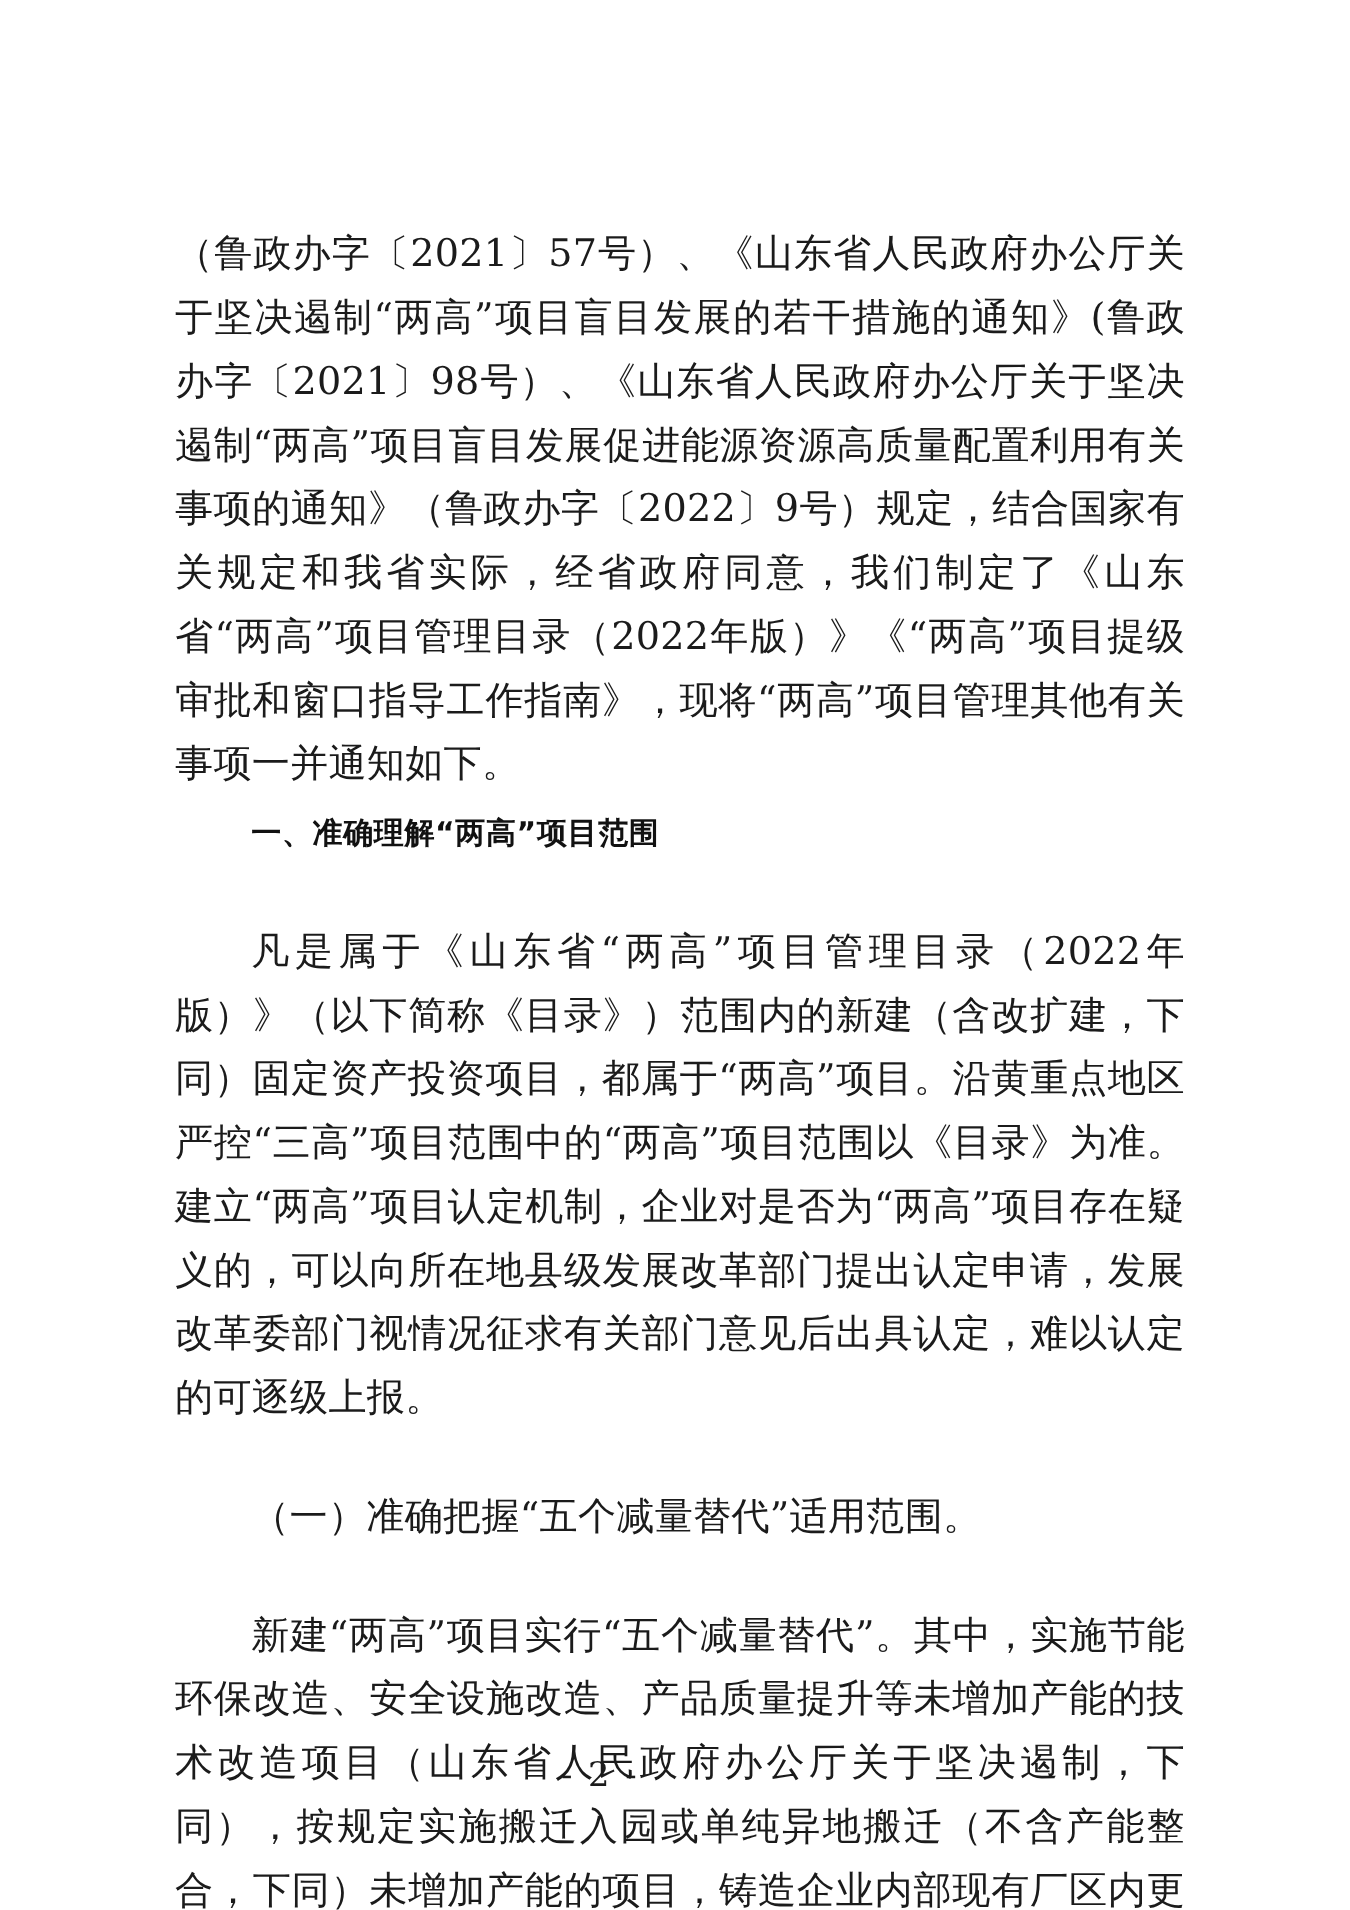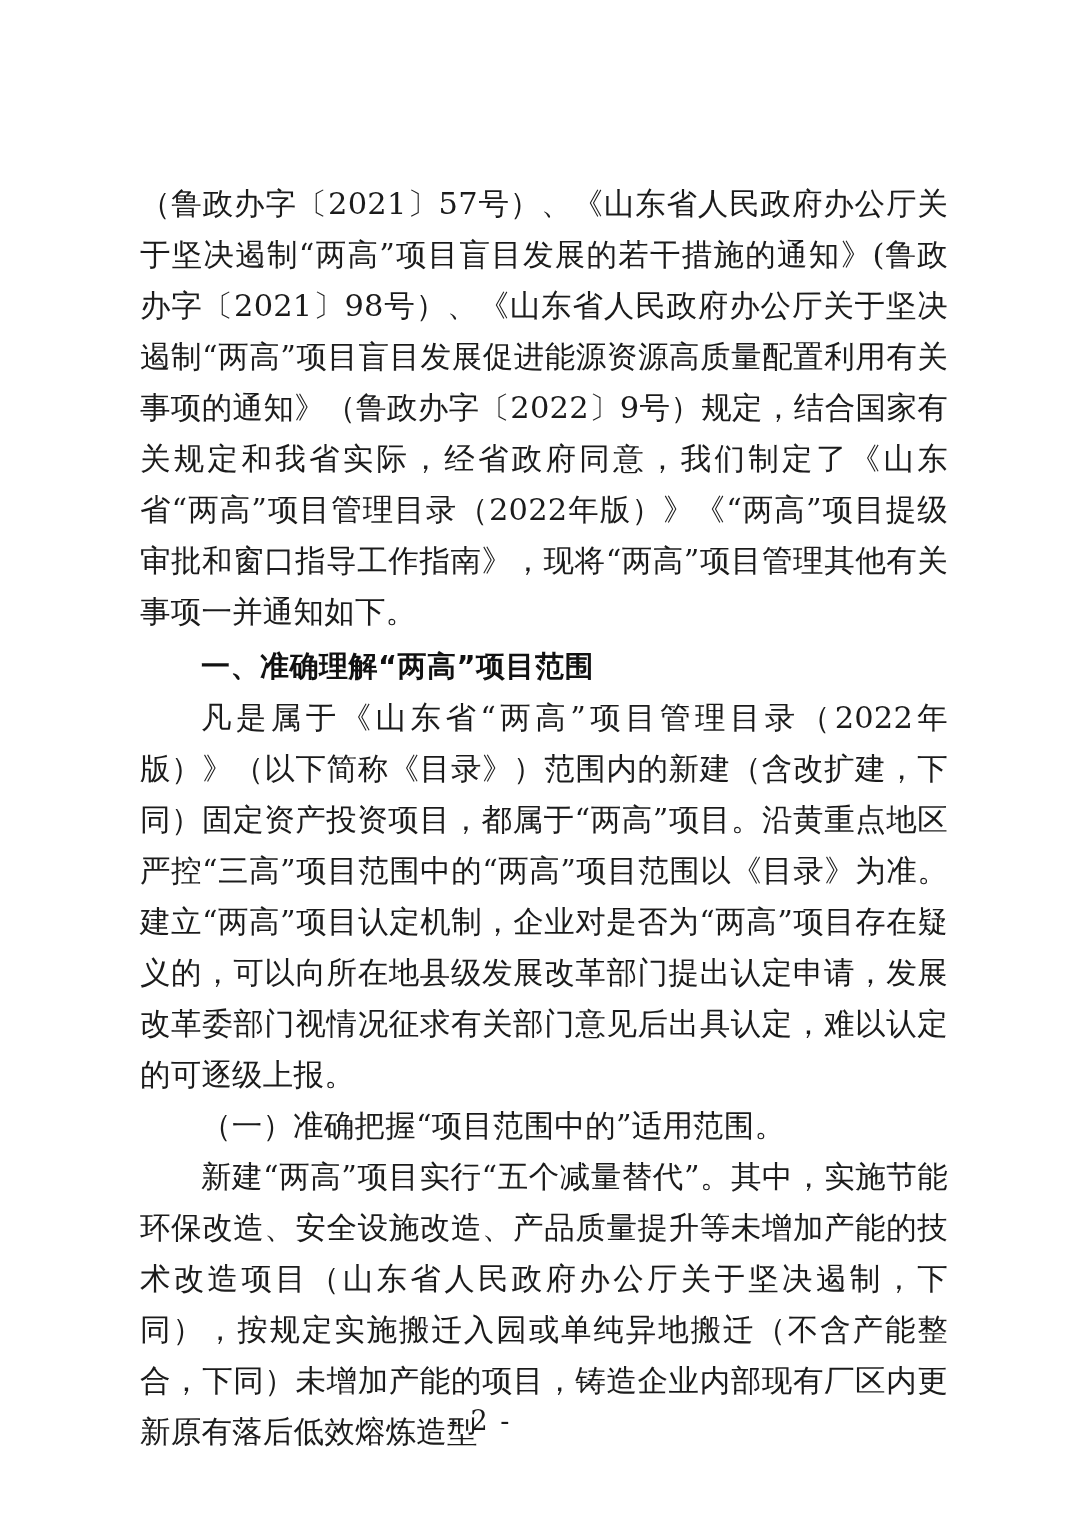--- a/index.html
+++ b/index.html
@@ -28,24 +28,25 @@
     font-size: 30.5px;
     line-height: 51px;
     color: #1b1b1b;
     text-align: justify;
     text-justify: inter-ideograph;
     margin: 0 0 0 0;
     letter-spacing: 0.2px;
   }
   .para.indent {
     text-indent: 61px;
+    margin-top: 44px;
   }
   .heading {
     font-family: "DejaVu Sans", sans-serif;
-    font-size: 29px;
+    font-size: 24px;
     font-weight: bold;
     line-height: 51px;
     color: #111111;
     text-indent: 61px;
     margin: 0;
     letter-spacing: 0.5px;
   }
   .spacer-sm { height: 4px; }
   .footer {
     position: absolute;
@@ -69,21 +70,21 @@
 
     <p class="para jtext">（鲁政办字〔2021〕57号）、《山东省人民政府办公厅关于坚决遏制“两高”项目盲目发展的若干措施的通知》(鲁政办字〔2021〕98号）、《山东省人民政府办公厅关于坚决遏制“两高”项目盲目发展促进能源资源高质量配置利用有关事项的通知》（鲁政办字〔2022〕9号）规定，结合国家有关规定和我省实际，经省政府同意，我们制定了《山东省“两高”项目管理目录（2022年版）》《“两高”项目提级审批和窗口指导工作指南》，现将“两高”项目管理其他有关事项一并通知如下。</p>
 
     <div class="spacer-sm"></div>
 
     <h2 class="heading">一、准确理解“两高”项目范围</h2>
 
     <p class="para indent jtext">凡是属于《山东省“两高”项目管理目录（2022年版）》（以下简称《目录》）范围内的新建（含改扩建，下同）固定资产投资项目，都属于“两高”项目。沿黄重点地区严控“三高”项目范围中的“两高”项目范围以《目录》为准。建立“两高”项目认定机制，企业对是否为“两高”项目存在疑义的，可以向所在地县级发展改革部门提出认定申请，发展改革委部门视情况征求有关部门意见后出具认定，难以认定的可逐级上报。</p>
 
 
-    <p class="para indent jtext">（一）准确把握“项目范围中的”适用范围。</p>
+    <p class="para indent jtext">（一）准确把握“五个减量替代”适用范围。</p>
 
     <p class="para indent jtext">新建“两高”项目实行“五个减量替代”。其中，实施节能环保改造、安全设施改造、产品质量提升等未增加产能的技术改造项目（山东省人民政府办公厅关于坚决遏制，下同），按规定实施搬迁入园或单纯异地搬迁（不含产能整合，下同）未增加产能的项目，铸造企业内部现有厂区内更新原有落后低效熔炼造型</p>
 
   </div>
 
   <div class="footer">- 2 -</div>
 
 </div>
 
 </body></html>

